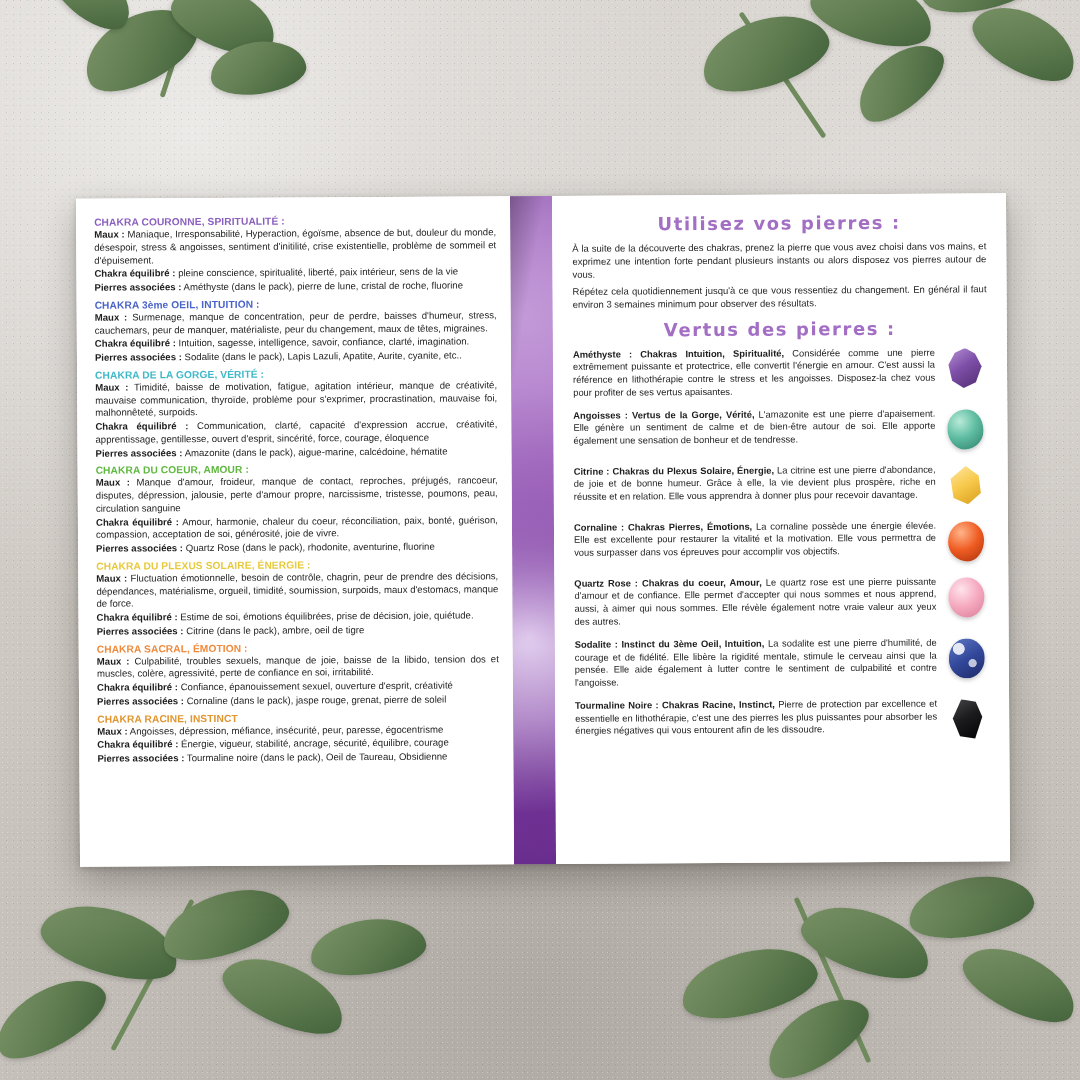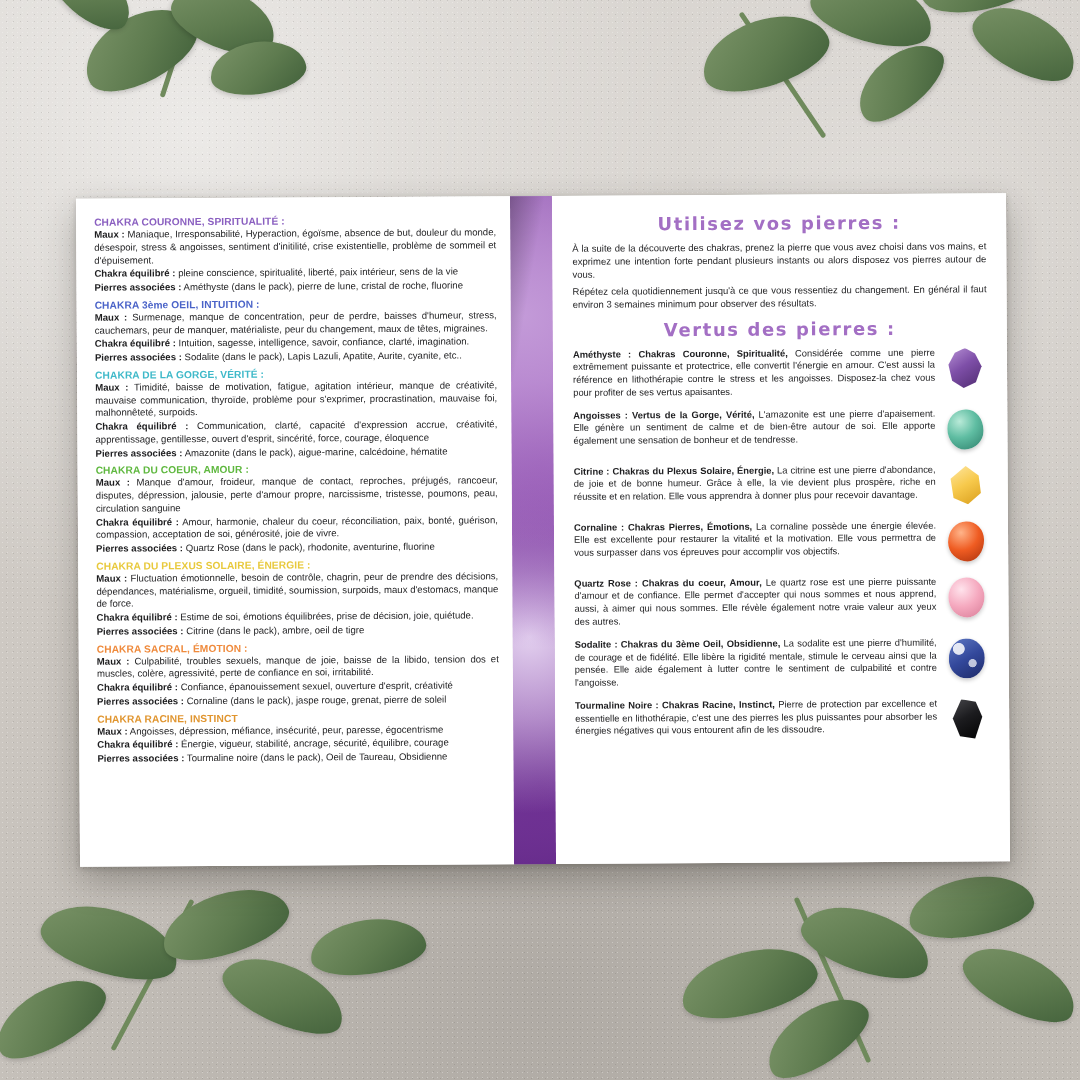--- a/index.html
+++ b/index.html
@@ -290,21 +290,21 @@
   <div class="page" id="right-page">
 
     <div class="r-title">Utilisez vos pierres :</div>
     <p class="r-intro">À la suite de la découverte des chakras, prenez la pierre que vous avez choisi dans vos mains, et exprimez une intention forte pendant plusieurs instants ou alors disposez vos pierres autour de vous.</p>
     <p class="r-intro">Répétez cela quotidiennement jusqu'à ce que vous ressentiez du changement. En général il faut environ 3 semaines minimum pour observer des résultats.</p>
 
     <div class="r-title2">Vertus des pierres :</div>
 
     <div class="stone-row">
       <div class="stone-text">
-        <b>Améthyste :</b><b> Chakras Couronne, Spiritualité,</b><span> Considérée comme une pierre extrêmement puissante et protectrice, elle convertit l'énergie en amour. C'est aussi la référence en lithothérapie contre le stress et les angoisses. Disposez-la chez vous pour profiter de ses vertus apaisantes.</span>
+        <b>Améthyste :</b><b> Chakras Intuition, Spiritualité,</b><span> Considérée comme une pierre extrêmement puissante et protectrice, elle convertit l'énergie en amour. C'est aussi la référence en lithothérapie contre le stress et les angoisses. Disposez-la chez vous pour profiter de ses vertus apaisantes.</span>
       </div>
       <div class="stone-img">
           <div class="gem amethyste"></div>
         </div>
     </div>
 
     <div class="stone-row">
       <div class="stone-text">
         <b>Angoisses :</b><b> Vertus de la Gorge, Vérité,</b><span> L'amazonite est une pierre d'apaisement. Elle génère un sentiment de calme et de bien-être autour de soi. Elle apporte également une sensation de bonheur et de tendresse.</span>
       </div>
@@ -335,21 +335,21 @@
       <div class="stone-text">
         <b>Quartz Rose :</b><b> Chakras du coeur, Amour,</b><span> Le quartz rose est une pierre puissante d'amour et de confiance. Elle permet d'accepter qui nous sommes et nous apprend, aussi, à aimer qui nous sommes. Elle révèle également notre vraie valeur aux yeux des autres.</span>
       </div>
       <div class="stone-img">
           <div class="gem quartzrose"></div>
         </div>
     </div>
 
     <div class="stone-row">
       <div class="stone-text">
-        <b>Sodalite :</b><b> Chakras du 3ème Oeil, Obsidienne,</b><span> La sodalite est une pierre d'humilité, de courage et de fidélité. Elle libère la rigidité mentale, stimule le cerveau ainsi que la pensée. Elle aide également à lutter contre le sentiment de culpabilité et contre l'angoisse.</span>
+        <b>Sodalite :</b><b> Instinct du 3ème Oeil, Intuition,</b><span> La sodalite est une pierre d'humilité, de courage et de fidélité. Elle libère la rigidité mentale, stimule le cerveau ainsi que la pensée. Elle aide également à lutter contre le sentiment de culpabilité et contre l'angoisse.</span>
       </div>
       <div class="stone-img">
           <div class="gem sodalite"></div>
         </div>
     </div>
 
     <div class="stone-row">
       <div class="stone-text">
         <b>Tourmaline Noire :</b><b> Chakras Racine, Instinct,</b><span> Pierre de protection par excellence et essentielle en lithothérapie, c'est une des pierres les plus puissantes pour absorber les énergies négatives qui vous entourent afin de les dissoudre.</span>
       </div>

